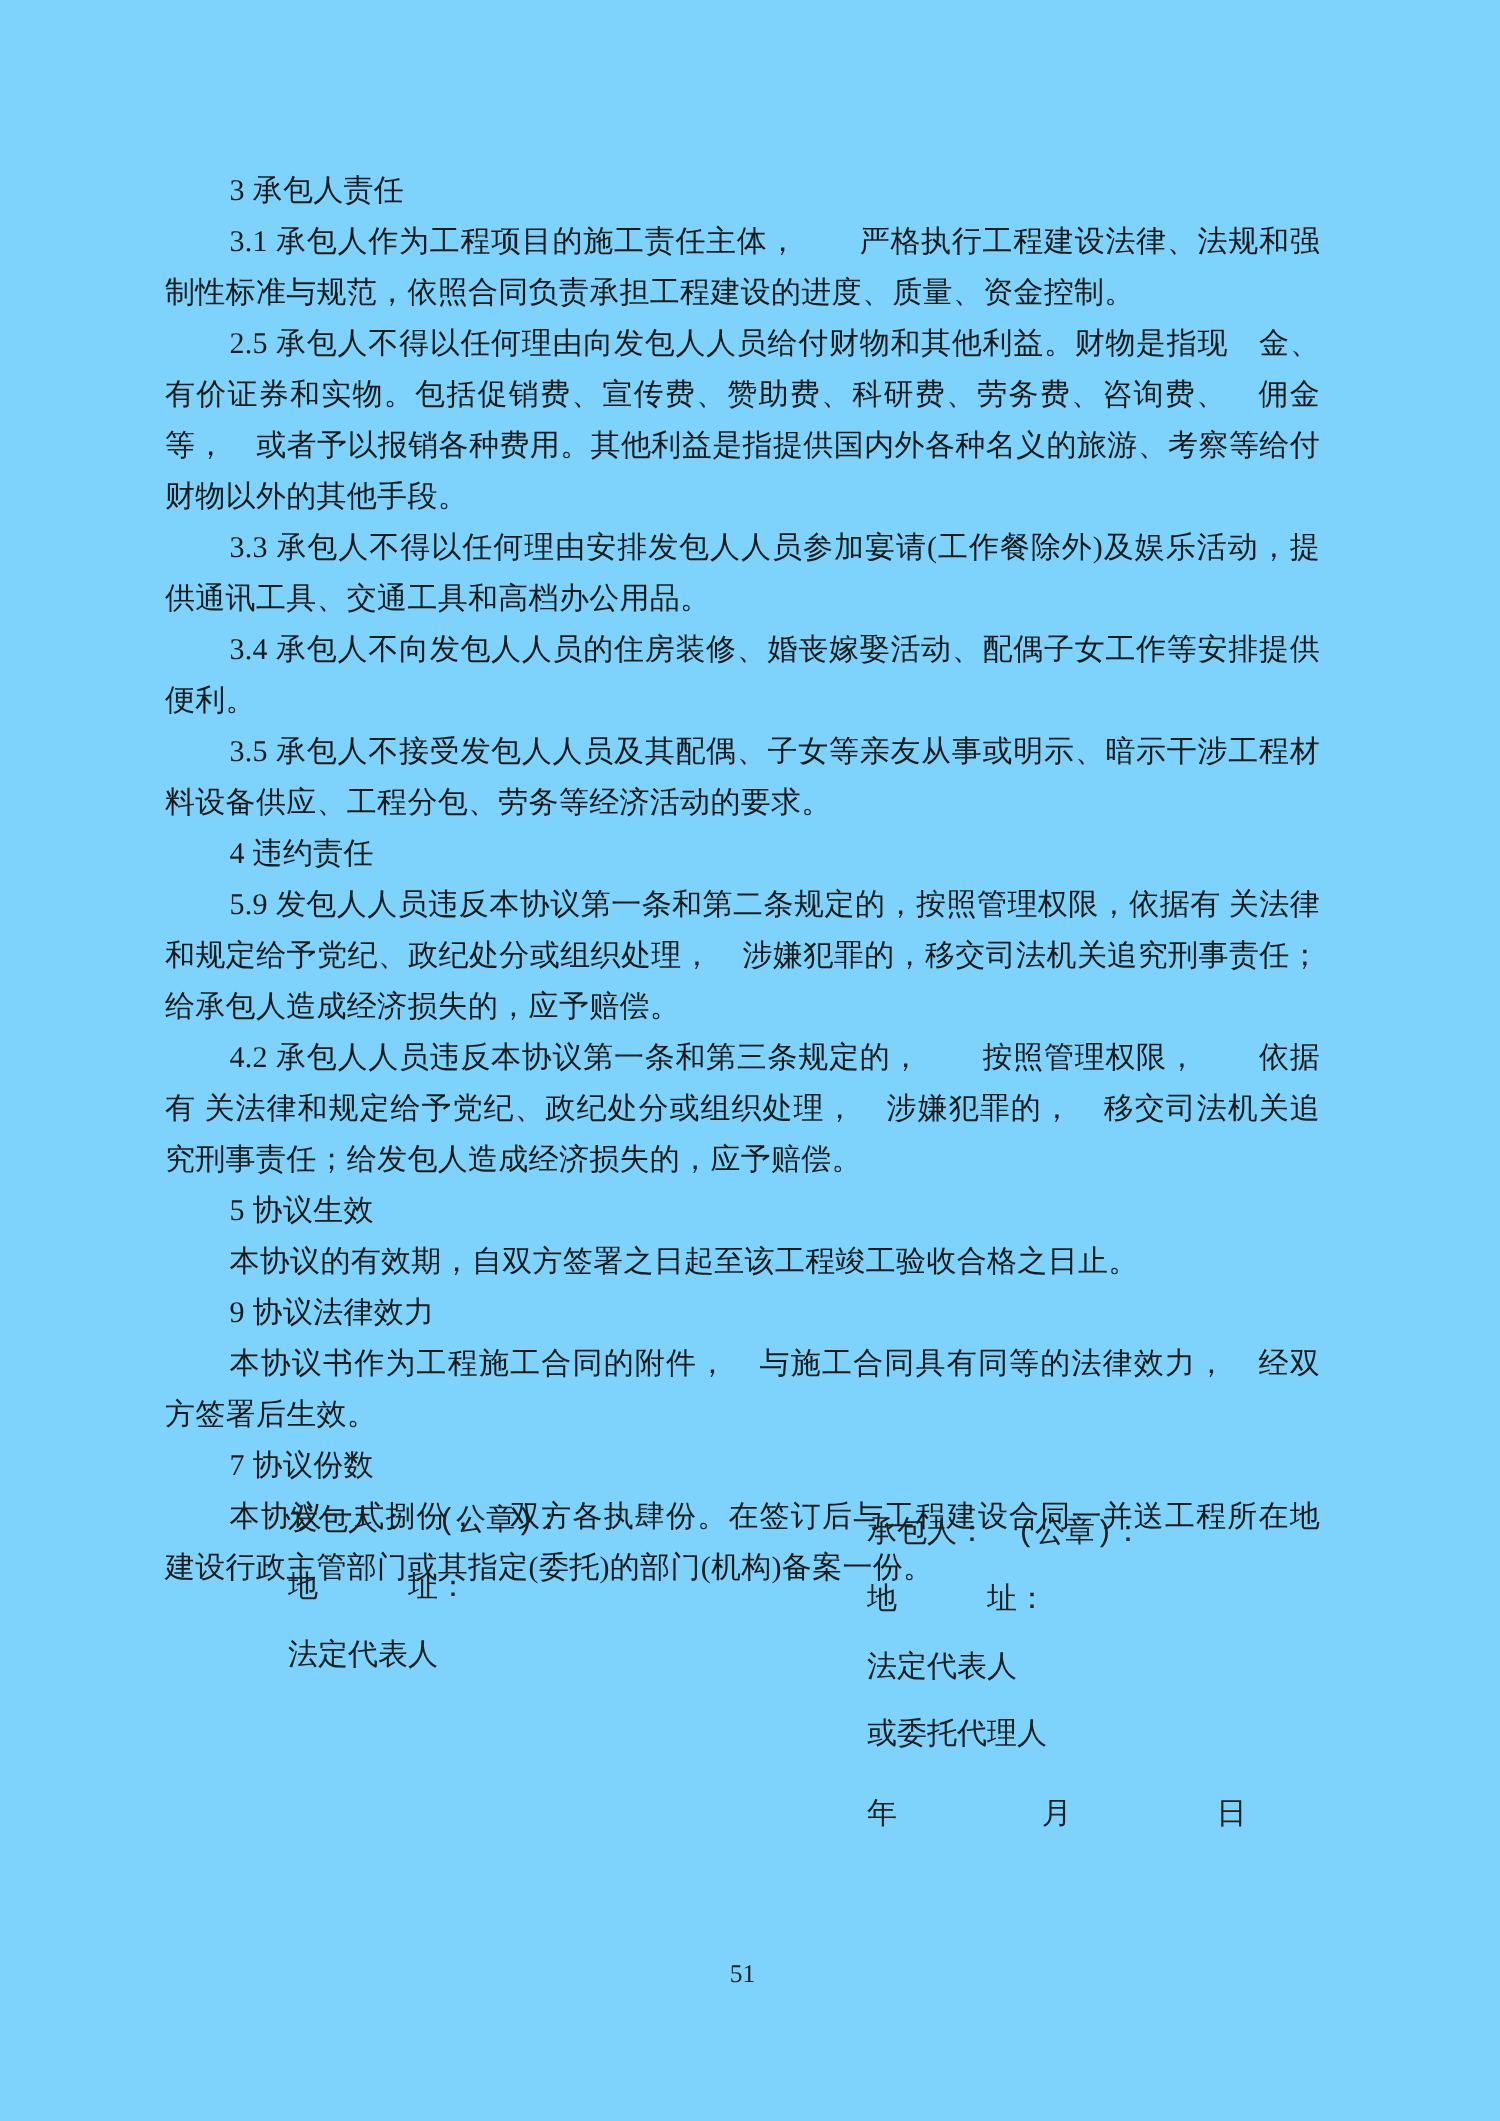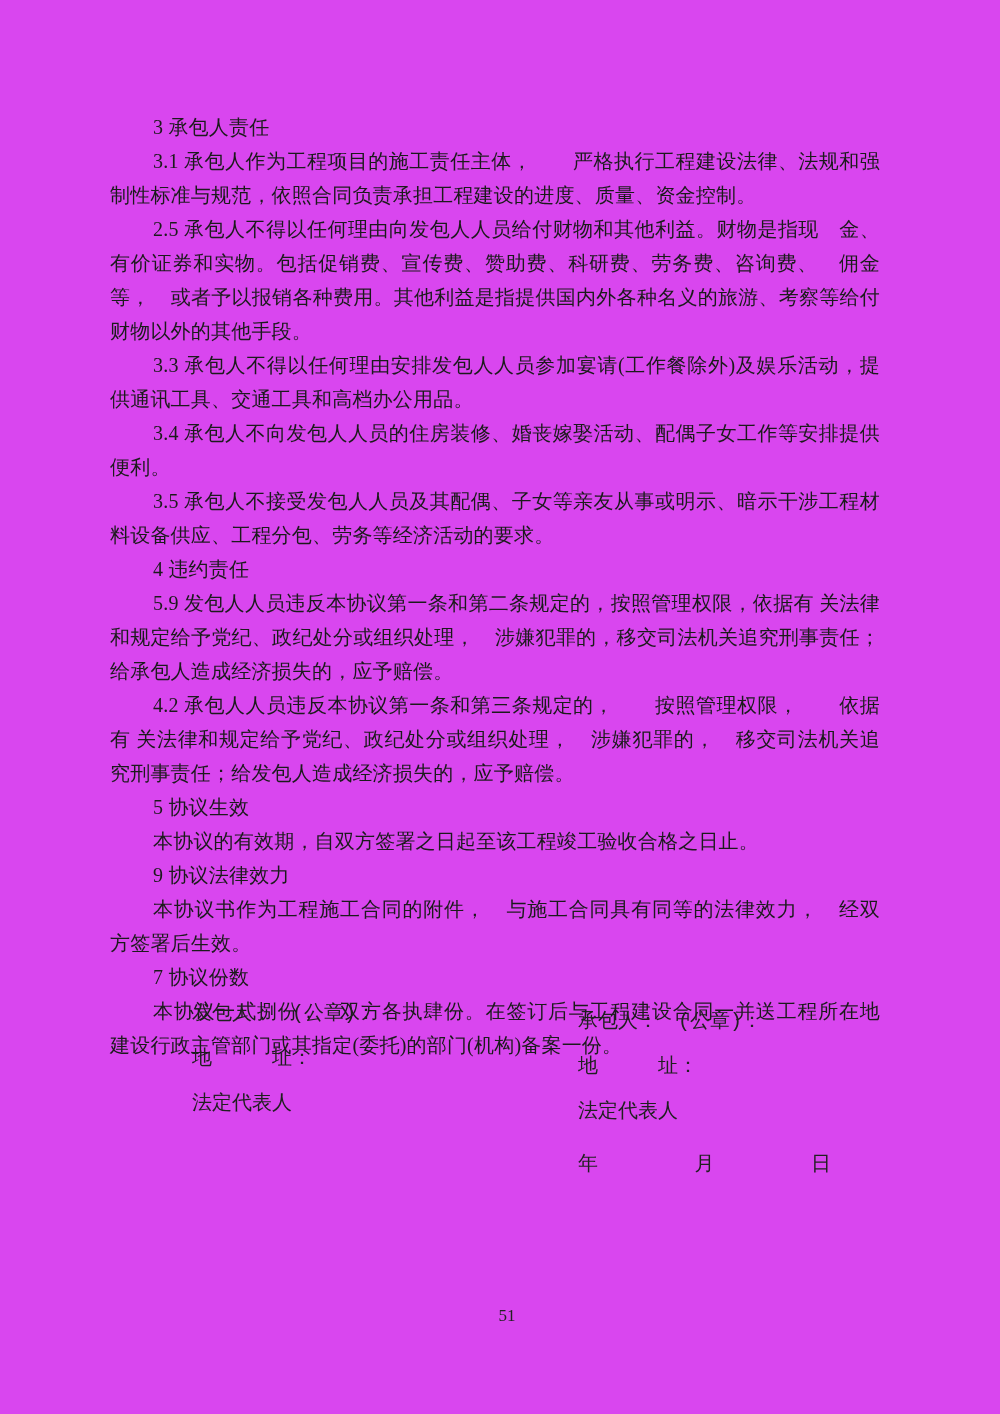--- a/index.html
+++ b/index.html
@@ -5,21 +5,21 @@
   html, body {
     margin: 0;
     padding: 0;
     background: #ffffff;
   }
   .page {
     position: relative;
     width: 1000px;
     height: 1414px;
     margin: 0 auto;
-    background: #d946ef;
+    background: #7dd3fc;
     color: #1b1b1b;
     font-family: "Liberation Serif", "DejaVu Serif", serif;
     overflow: hidden;
   }
   .body-text {
     position: absolute;
     left: 110px;
     top: 110px;
     width: 770px;
     font-size: 20px;
@@ -51,21 +51,21 @@
     left: 578px;
     top: 998px;
   }
   .date-row {
     width: 253px;
     justify-content: space-between;
     margin-top: 8px;
   }
   .page-number {
     position: absolute;
-    left: 122px;
+    left: 110px;
     top: 1306px;
     width: 770px;
     text-align: center;
     font-size: 17px;
     color: #222222;
   }
 </style>
 </head>
 <body>
 
@@ -92,20 +92,21 @@
   <section class="sig sig-employer">
     <div class="sig-row">发包人：　(公章)：</div>
     <div class="sig-row">地　　　址：</div>
     <div class="sig-row">法定代表人</div>
   </section>
 
   <section class="sig sig-contractor">
     <div class="sig-row">承包人：　(公章)：</div>
     <div class="sig-row">地　　　址：</div>
     <div class="sig-row">法定代表人</div>
+    <div class="sig-row">或委托代理人</div>
     <div class="sig-row date-row">
       <span>年</span>
       <span>月</span>
       <span>日</span>
     </div>
   </section>
 
   <footer class="page-number">51</footer>
 
 </div>

